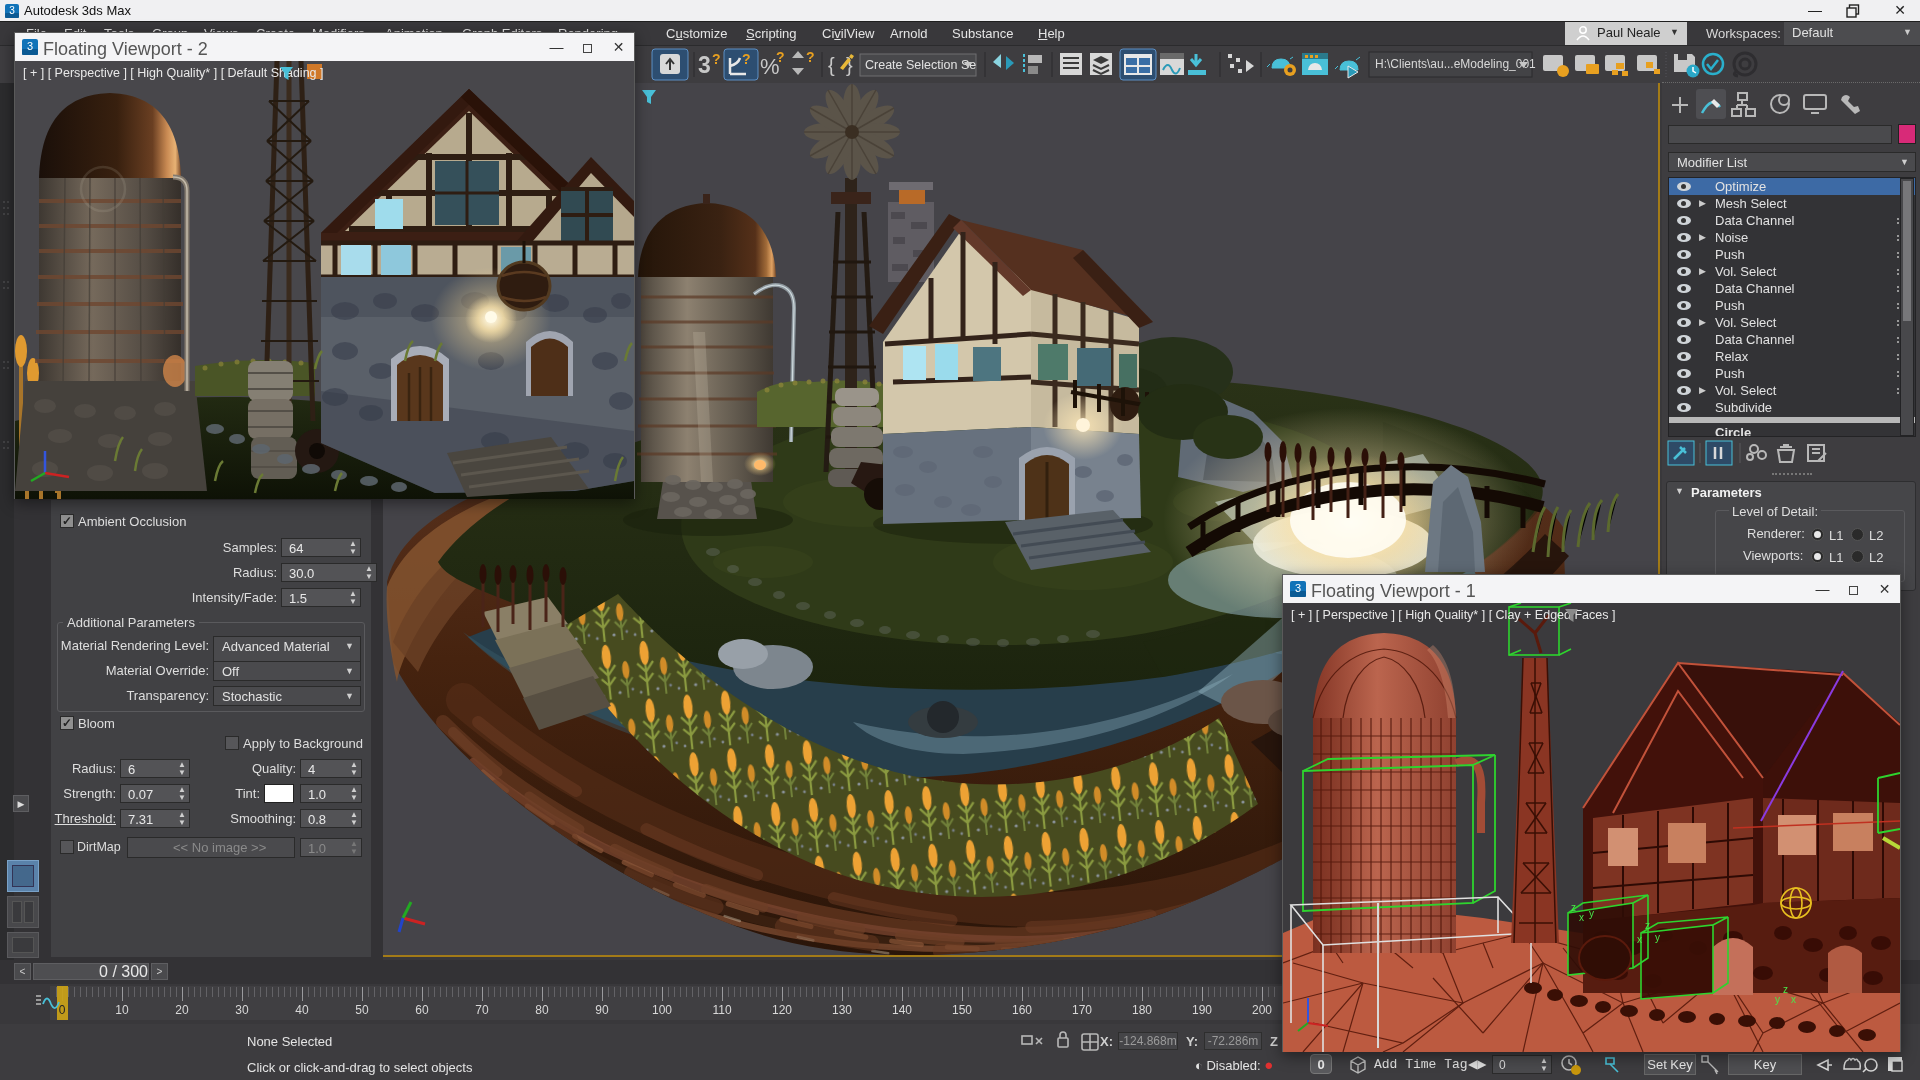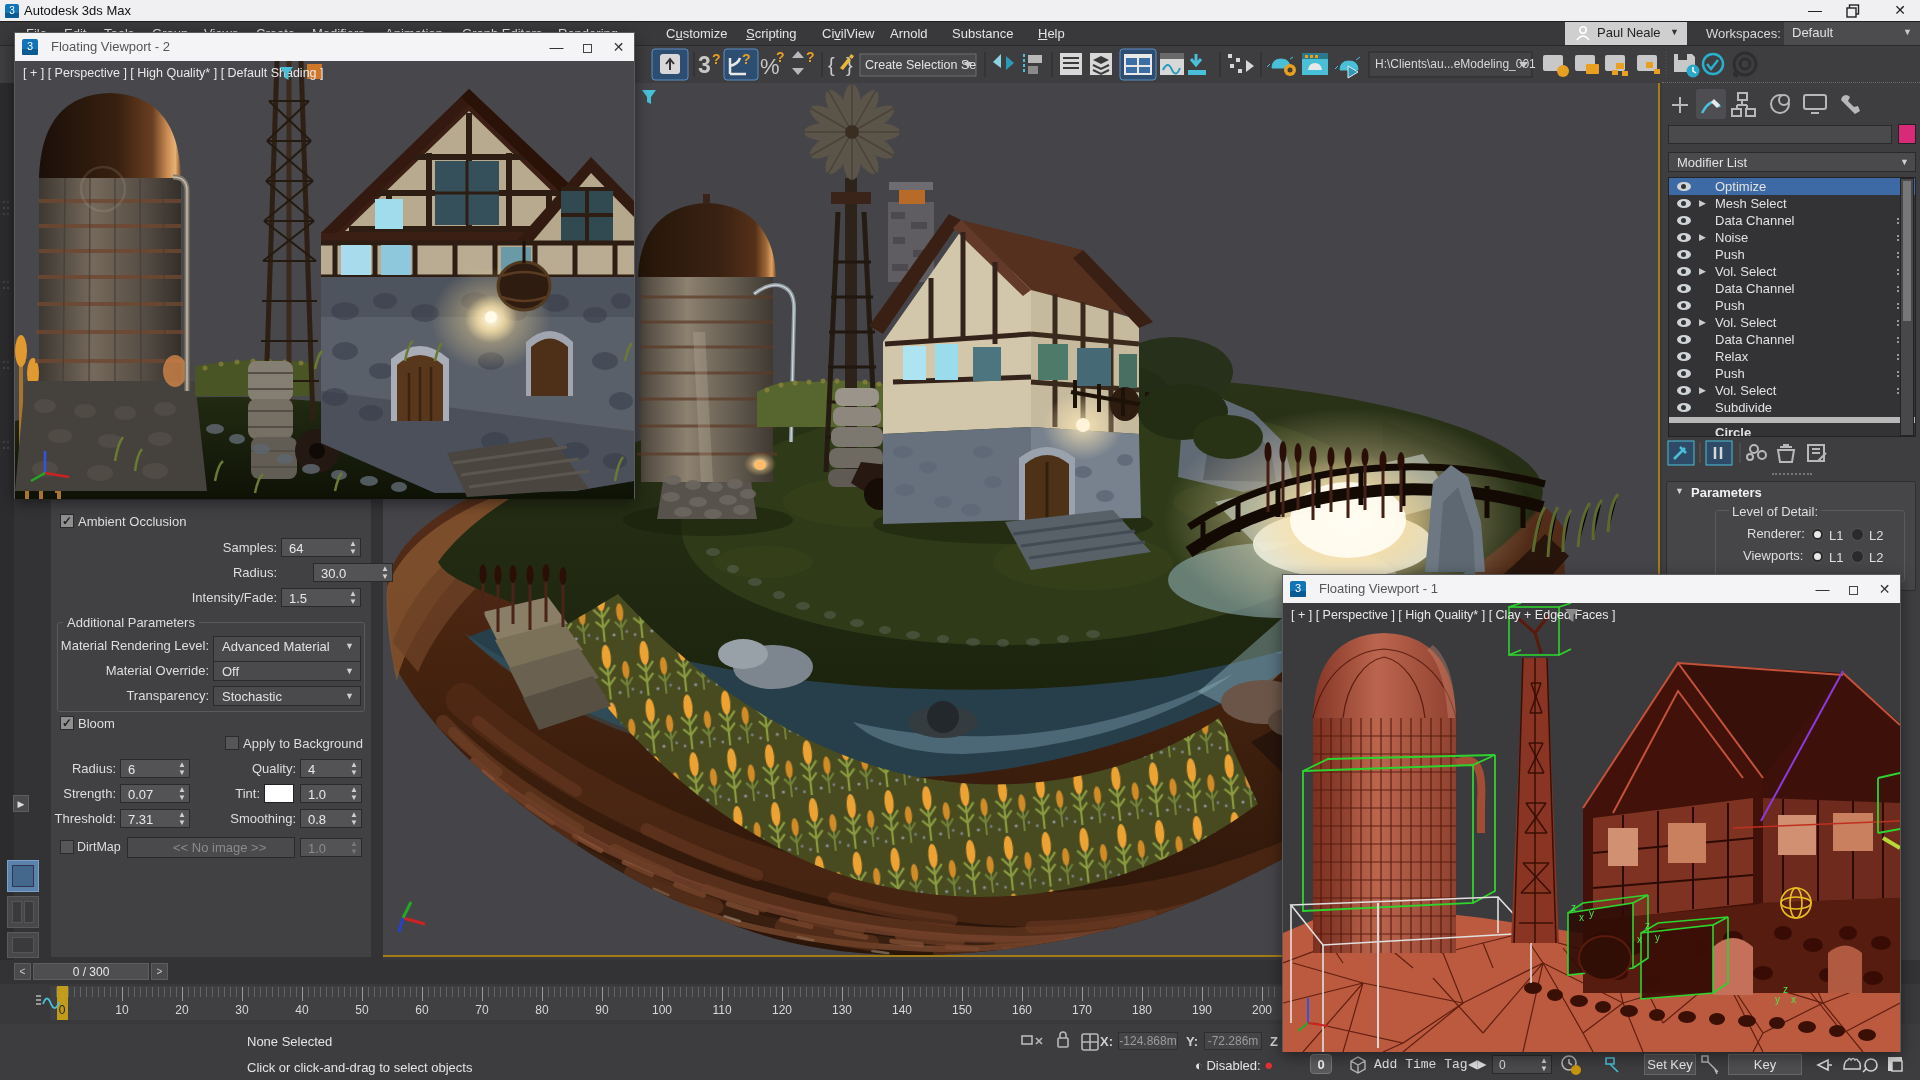--- a/index.html
+++ b/index.html
@@ -11,21 +11,21 @@
 #toolbar{left:0;top:45px;width:1920px;height:37px;background:#3e3d40;border-top:1px solid #2b2b2d;border-bottom:1px solid #2b2b2d;}
 #leftstrip{left:0;top:82px;width:14px;height:878px;background:#2c2c2e;}
 #leftgap{left:14px;top:82px;width:369px;height:878px;background:#333235;}
 #vpframe{left:381px;top:80px;width:1279px;height:877px;border:2px solid #a37b17;background:#454449;}
 #rightpanel{left:1662px;top:82px;width:258px;height:976px;background:#3e3d40;}
 #timerow{left:0;top:960px;width:1920px;height:24px;background:#333235;}
 #rulerrow{left:0;top:984px;width:1920px;height:40px;background:#39383b;}
 #statusbar{left:0;top:1024px;width:1920px;height:56px;background:#3d3c3f;}
 .fvwin{position:absolute;border:1px solid #5a5a5a;box-shadow:0 4px 14px rgba(0,0,0,.45);}
 .fvtitle{position:absolute;left:0;top:0;width:100%;height:28px;background:#f4f4f6;}
-.fvtitle .t{position:absolute;left:36px;top:6px;font-size:13px;color:#555;}
+.fvtitle .t{position:absolute;left:28px;top:6px;font-size:18px;color:#555;}
 .fvbtns{position:absolute;right:0;top:0;height:28px;color:#333;font-size:14px;}
 .fvbtns span{display:inline-block;width:31px;text-align:center;line-height:28px;}
 .maxicon,i.maxicon{display:inline-block;width:9px;height:9px;border:1.5px solid #444;vertical-align:middle;}
 .spin{position:absolute;background:#535356;border:1px solid #2a2a2a;color:#e8e8e8;font-size:13px;}
 .spin .v{position:absolute;left:7px;top:2px;}
 .spin .ar{position:absolute;right:3px;top:1px;color:#cfcfcf;font-size:8px;line-height:8px;}
 .lbl{position:absolute;color:#dedede;font-size:13px;}
 .ddown{position:absolute;background:#4a4a4d;border:1px solid #2a2a2a;color:#e2e2e2;font-size:13px;}
 .ddown .v{position:absolute;left:8px;top:2px;}
 .ddown .ar{position:absolute;right:6px;top:4px;color:#cfcfcf;font-size:9px;}
@@ -658,21 +658,21 @@
 
 <div class="abs" id="leftpanel" style="left:51px;top:500px;width:320px;height:457px;background:#414144;">
   <div class="chk" style="left:9px;top:14px;">✓</div>
     <span class="lbl" style="left:27px;top:14px;">Ambient Occlusion</span>
   <span class="lbl" style="right:94px;top:40px;">Samples:</span>
     <div class="spin" style="left:230px;top:38px;width:80px;height:19px;">
       <span class="v">64</span>
       <span class="ar">▲<br>▼</span>
     </div>
   <span class="lbl" style="right:94px;top:65px;">Radius:</span>
-    <div class="spin" style="left:230px;top:63px;width:80px;height:19px;margin-left:32px;">
+    <div class="spin" style="left:230px;top:63px;width:96px;height:19px;">
       <span class="v">30.0</span>
       <span class="ar">▲<br>▼</span>
     </div>
   <span class="lbl" style="right:94px;top:90px;">Intensity/Fade:</span>
     <div class="spin" style="left:230px;top:88px;width:80px;height:19px;">
       <span class="v">1.5</span>
       <span class="ar">▲<br>▼</span>
     </div>
   <div style="position:absolute;left:6px;top:122px;width:308px;height:90px;border:1px solid #5a5a5d;border-radius:3px;"></div>
   <span class="lbl" style="left:12px;top:115px;background:#414144;padding:0 4px;">Additional Parameters</span>
@@ -698,21 +698,21 @@
   <span class="lbl" style="right:255px;top:261px;">Radius:</span>
     <div class="spin" style="left:69px;top:259px;width:70px;height:19px;">
       <span class="v">6</span>
       <span class="ar">▲<br>▼</span>
     </div>
   <span class="lbl" style="right:255px;top:286px;">Strength:</span>
     <div class="spin" style="left:69px;top:284px;width:70px;height:19px;">
       <span class="v">0.07</span>
       <span class="ar">▲<br>▼</span>
     </div>
-  <span class="lbl" style="right:255px;top:311px;">Threshold:</span>
+  <span class="lbl" style="right:255px;top:311px;text-decoration:underline;">Threshold:</span>
     <div class="spin" style="left:69px;top:309px;width:70px;height:19px;">
       <span class="v">7.31</span>
       <span class="ar">▲<br>▼</span>
     </div>
   <span class="lbl" style="right:75px;top:261px;">Quality:</span>
     <div class="spin" style="left:249px;top:259px;width:62px;height:19px;">
       <span class="v">4</span>
       <span class="ar">▲<br>▼</span>
     </div>
   <span class="lbl" style="right:111px;top:286px;">Tint:</span>
@@ -894,21 +894,21 @@
         <div style="position:absolute;left:2px;top:2px;width:7px;height:7px;border-radius:50%;background:#e8e8e8;"></div>
       </div>
     <span class="lbl" style="left:162px;top:68px;">L1</span>
     <div style="position:absolute;left:184px;top:68px;width:13px;height:13px;border-radius:50%;background:#2a2a2a;border:1px solid #555;"></div>
     <span class="lbl" style="left:202px;top:68px;">L2</span>
   </div>
 </div>
 
 <div class="abs" id="timerow">
   <div style="position:absolute;left:14px;top:3px;width:17px;height:17px;background:#4a4a4d;border:1px solid #5e5e61;color:#ccc;font-size:10px;text-align:center;line-height:16px;">&lt;</div>
-  <div style="position:absolute;left:33px;top:3px;width:116px;height:17px;background:#4e4e51;border:1px solid #5e5e61;color:#e8e8e8;font-size:12px;text-align:center;line-height:16px;">0 / 300</div>
+  <div style="position:absolute;left:33px;top:3px;width:116px;height:17px;background:#4e4e51;border:1px solid #5e5e61;color:#e8e8e8;font-size:16px;text-align:right;line-height:16px;">0 / 300</div>
   <div style="position:absolute;left:151px;top:3px;width:17px;height:17px;background:#4a4a4d;border:1px solid #5e5e61;color:#ccc;font-size:10px;text-align:center;line-height:16px;">&gt;</div>
 </div>
 <div class="abs" id="rulerrow">
   <svg width="1920" height="40">
     <defs>
       <pattern id="pmin" patternUnits="userSpaceOnUse" width="6" height="40" x="2">
         <line x1="0" y1="3" x2="0" y2="13" stroke="#85858a" stroke-width="1"></line>
       </pattern>
       <pattern id="pmaj" patternUnits="userSpaceOnUse" width="60" height="40" x="2">
         <line x1="0" y1="3" x2="0" y2="17" stroke="#aaaaae" stroke-width="1.6"></line>

